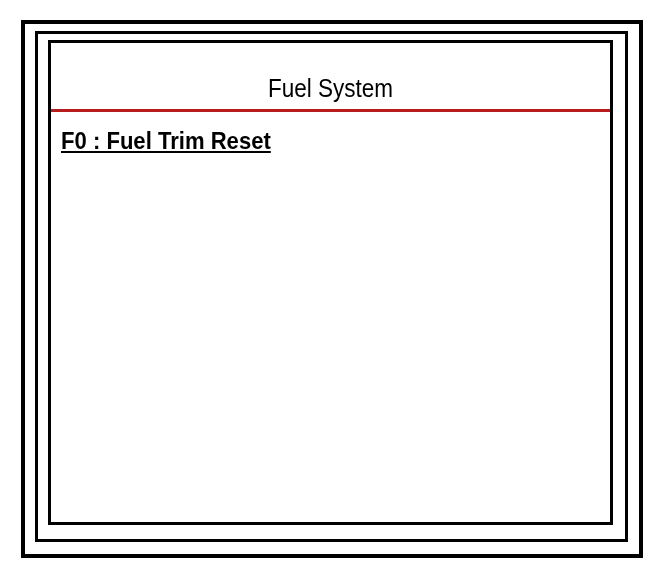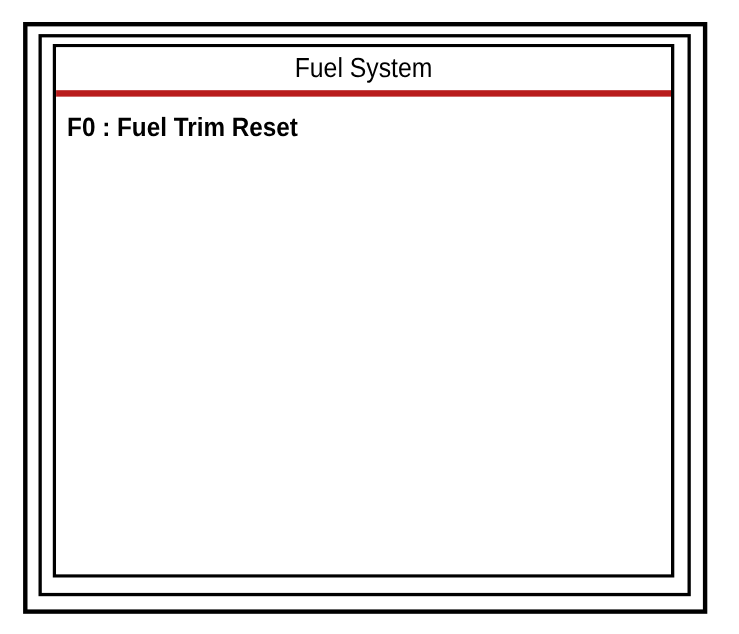--- a/index.html
+++ b/index.html
@@ -57,44 +57,46 @@
     box-sizing: border-box;
     background: #ffffff;
     display: flex;
     flex-direction: column;
   }
 
   
   .title-bar {
     height: 45px;
     flex: 0 0 45px;
-    border-bottom: 6px solid #b91c1c;
+    border-bottom: 3px solid #b91c1c;
     box-sizing: border-box;
     display: flex;
     align-items: center;
     justify-content: center;
     background: #ffffff;
+    margin-top: 24px;
   }
   .title-text {
     font-size: 25px;
     font-weight: 400;
     line-height: 1;
     color: #000000;
     letter-spacing: 0px;
     transform: scaleX(0.90);
     transform-origin: center center;
     white-space: nowrap;
   }
 
   
   .menu-list {
     flex: 1 1 auto;
     padding: 9px 0 0 10px;
     box-sizing: border-box;
     background: #ffffff;
+    text-decoration: underline;
   }
   .menu-item {
     height: 40px;
     display: flex;
     align-items: center;
     background: transparent;
   }
   .menu-label {
     font-size: 24px;
     font-weight: 700;

